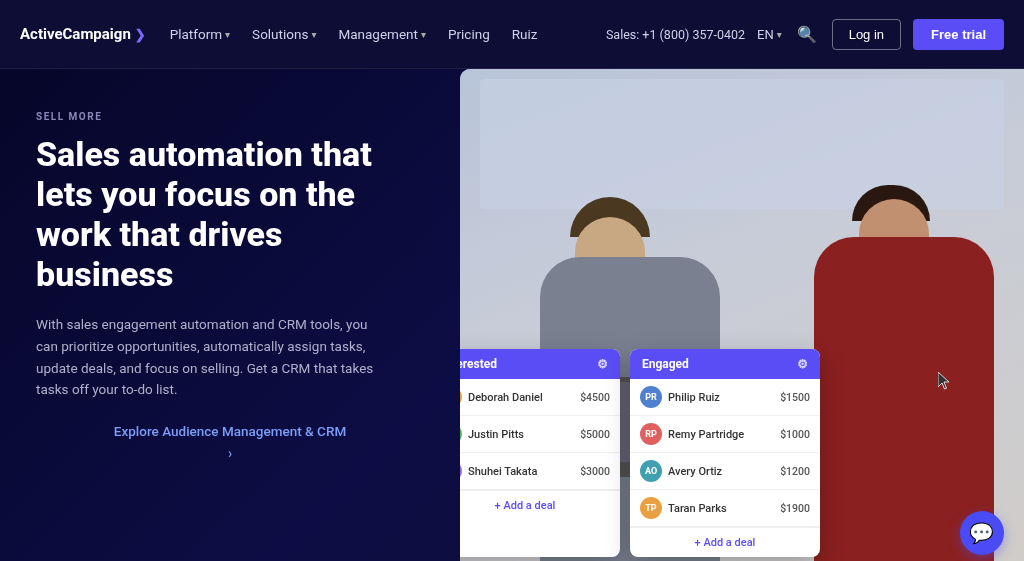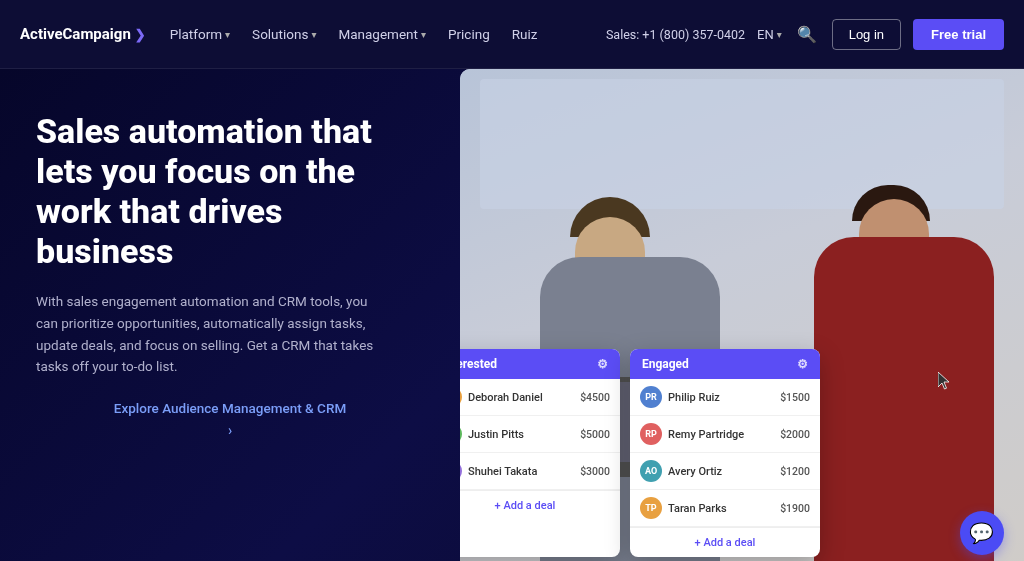--- a/index.html
+++ b/index.html
@@ -430,20 +430,21 @@
     <span class="nav-chevron">▾</span>
   </div>
   <button class="nav-search">🔍</button>
   <button class="btn-login">Log in</button>
   <button class="btn-trial">Free trial</button>
 </nav>
 
 <div class="hero">
 
   <div class="hero-left">
+    <div class="sell-more">SELL MORE</div>
     <h1 class="hero-title">Sales automation that lets you focus on the work that drives business</h1>
     <p class="hero-desc">With sales engagement automation and CRM tools, you can prioritize opportunities, automatically assign tasks, update deals, and focus on selling. Get a CRM that takes tasks off your to-do list.</p>
     <a class="hero-link">
       <span>Explore Audience Management &amp; CRM</span>
       <span class="hero-link-arrow">›</span>
     </a>
   </div>
 
   <div class="hero-right">
     <div class="hero-image-bg">
@@ -508,21 +509,21 @@
               <div class="crm-avatar avatar-blue">PR</div>
               <span class="crm-name">Philip Ruiz</span>
             </div>
             <span class="crm-amount">$1500</span>
           </div>
           <div class="crm-row">
             <div class="crm-row-left">
               <div class="crm-avatar avatar-red">RP</div>
               <span class="crm-name">Remy Partridge</span>
             </div>
-            <span class="crm-amount">$2000</span>
+            <span class="crm-amount">$1000</span>
           </div>
           <div class="crm-row">
             <div class="crm-row-left">
               <div class="crm-avatar avatar-teal">AO</div>
               <span class="crm-name">Avery Ortiz</span>
             </div>
             <span class="crm-amount">$1200</span>
           </div>
           <div class="crm-row">
             <div class="crm-row-left">

